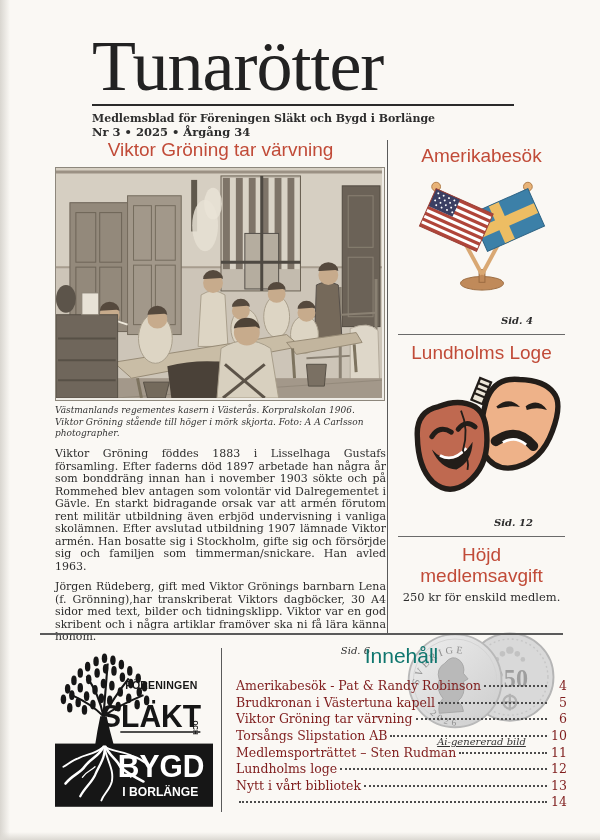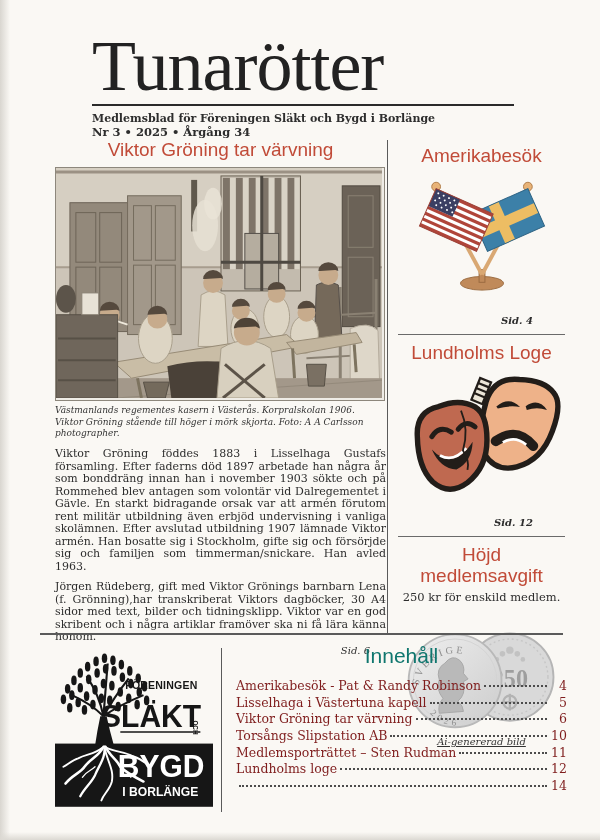--- a/index.html
+++ b/index.html
@@ -423,21 +423,21 @@
 
     <div class="toc-cell">
       <div class="toc-heading">Innehåll</div>
 
       <div class="toc-row">
         <span class="toc-label">Amerikabesök - Pat &amp; Randy Robinson</span>
         <span class="toc-leader"></span>
         <span class="toc-page">4</span>
       </div>
       <div class="toc-row">
-        <span class="toc-label">Lisselhaga i Västertuna kapell</span>
+        <span class="toc-label">Brudkronan i Västertuna kapell</span>
         <span class="toc-leader"></span>
         <span class="toc-page">5</span>
       </div>
       <div class="toc-row">
         <span class="toc-label">Viktor Gröning tar värvning</span>
         <span class="toc-leader"></span>
         <span class="toc-page">6</span>
       </div>
       <div class="toc-row">
         <span class="toc-label">Torsångs Slipstation AB</span>
@@ -446,20 +446,25 @@
       </div>
       <div class="toc-row">
         <span class="toc-label">Medlemsporträttet – Sten Rudman</span>
         <span class="toc-leader"></span>
         <span class="toc-page">11</span>
       </div>
       <div class="toc-row">
         <span class="toc-label">Lundholms loge</span>
         <span class="toc-leader"></span>
         <span class="toc-page">12</span>
+      </div>
+      <div class="toc-row">
+        <span class="toc-label">Nytt i vårt bibliotek</span>
+        <span class="toc-leader"></span>
+        <span class="toc-page">13</span>
       </div>
       <div class="toc-row">
         <span class="toc-leader"></span>
         <span class="toc-page">14</span>
       </div>
     </div>
   </div>
 </div>
 
 </body></html>

